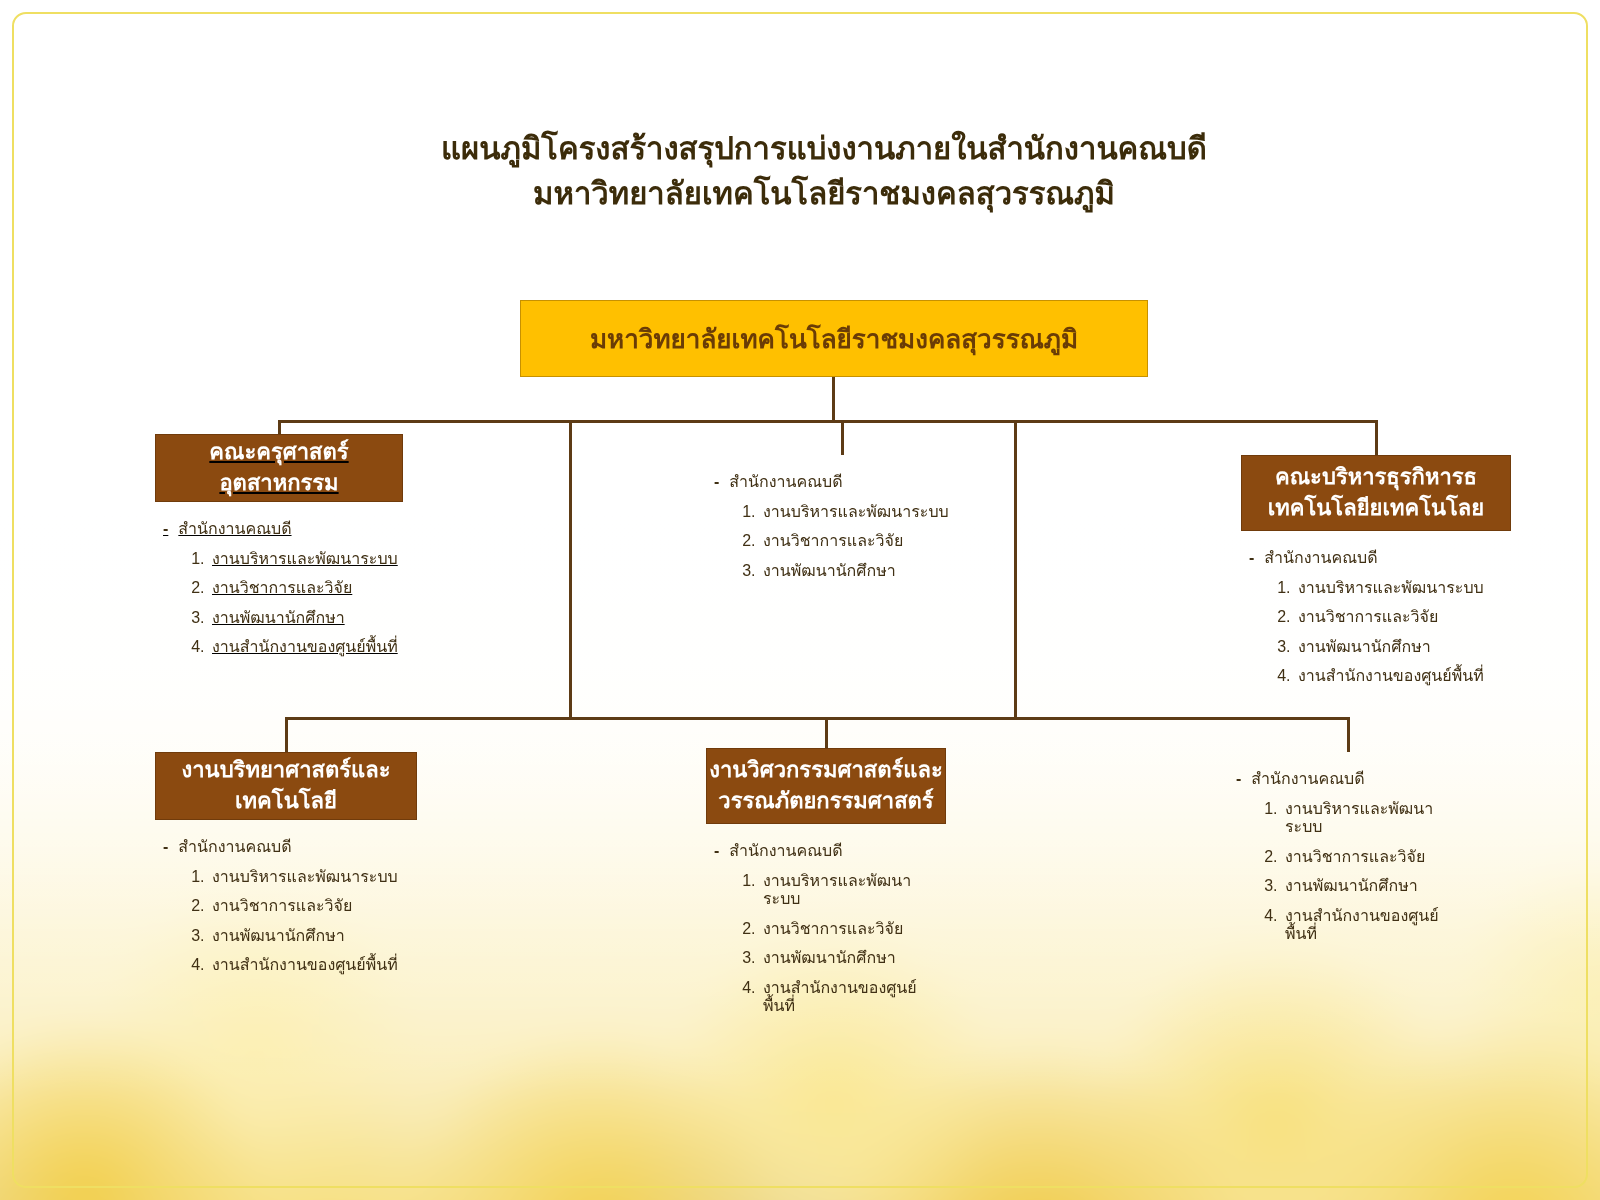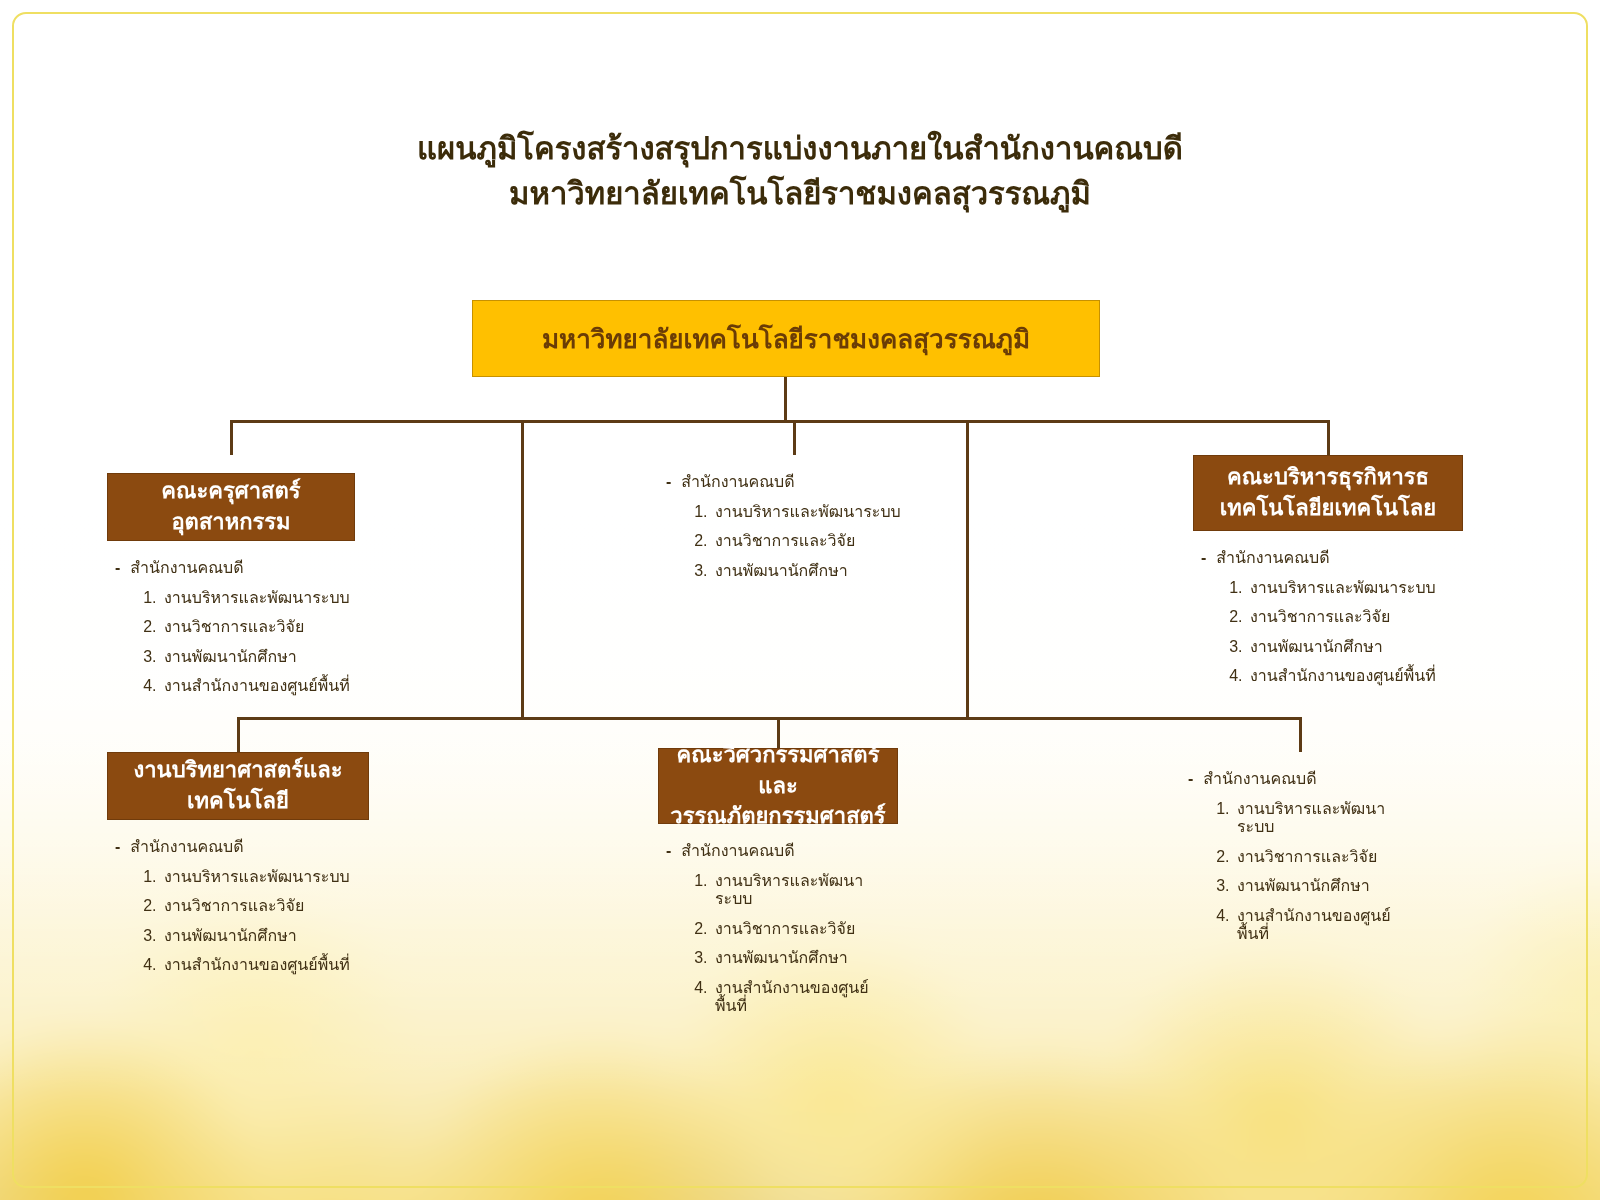--- a/index.html
+++ b/index.html
@@ -46,21 +46,21 @@
 
   .frame {
     position: absolute;
     inset: 12px;
     border: 2px solid var(--page_border, #efdf62);
     border-radius: 14px;
     pointer-events: none;
     z-index: 30;
   }
 
-  .content { position: absolute; inset: 0; z-index: 10; }
+  .content { position: absolute; inset: 0; z-index: 10; margin-left: 48px; }
 
   .title {
     position: absolute;
     left: 0; right: 0; top: 126px;
     text-align: center;
     color: var(--title_text, #3c2c0a);
     font-weight: bold;
     font-size: 31px;
     line-height: 45px;
   }
@@ -72,21 +72,21 @@
     border: 1px solid var(--root_border, #c79100);
     display: flex; align-items: center; justify-content: center;
     font-size: 26px; font-weight: bold;
     color: var(--root_text, #6a3c06);
     text-align: center;
   }
 
   .line { position: absolute; background: var(--connector, #5d3b15); }
 
   .fgroup { position: absolute; }
-  .g0 { left: 107px;  top: 473px; width: 248px; }
+  .g0 { left: 107px;  top: 434px; width: 248px; text-decoration: underline; }
   .g1 { left: 658px;  top: 455px; width: 272px; }
   .g2 { left: 1193px; top: 455px; width: 270px; }
   .g3 { left: 107px;  top: 752px; width: 262px; }
   .g4 { left: 658px;  top: 748px; width: 240px; }
   .g5 { left: 1180px; top: 752px; width: 240px; }
 
   .fbox {
     background: var(--faculty_fill, #8b4a10);
     border: 1px solid var(--faculty_border, #703b0b);
     color: var(--faculty_text, #ffffff);
@@ -207,21 +207,21 @@
             <li>งานบริหารและพัฒนาระบบ</li>
             <li>งานวิชาการและวิจัย</li>
             <li>งานพัฒนานักศึกษา</li>
             <li>งานสำนักงานของศูนย์พื้นที่</li>
           </ol>
       </div>
     </section>
 
     <section class="fgroup g4">
       <div class="fbox h2">
-        <span>คณะวิศวกรรมศาสตร์และ</span>
+        <span>งานวิศวกรรมศาสตร์และ</span>
         <span>วรรณภัตยกรรมศาสตร์</span>
       </div>
       <div class="flist">
         <div class="office">
           <span>สำนักงานคณบดี</span>
         </div>
         <ol class="departments">
             <li>งานบริหารและพัฒนาระบบ</li>
             <li>งานวิชาการและวิจัย</li>
             <li>งานพัฒนานักศึกษา</li>

